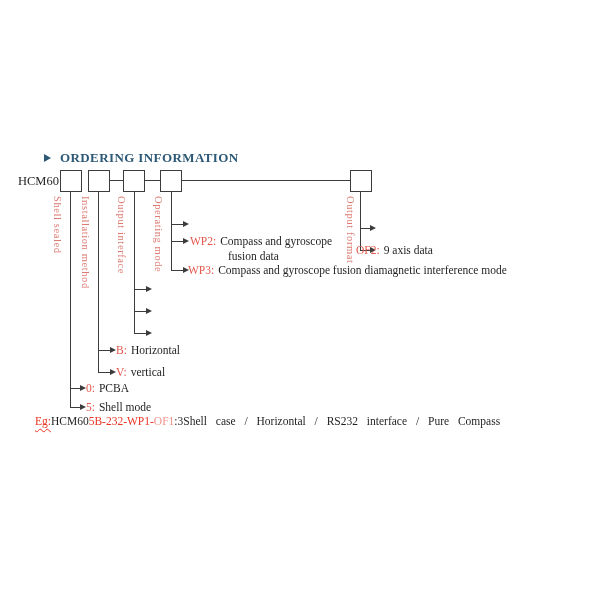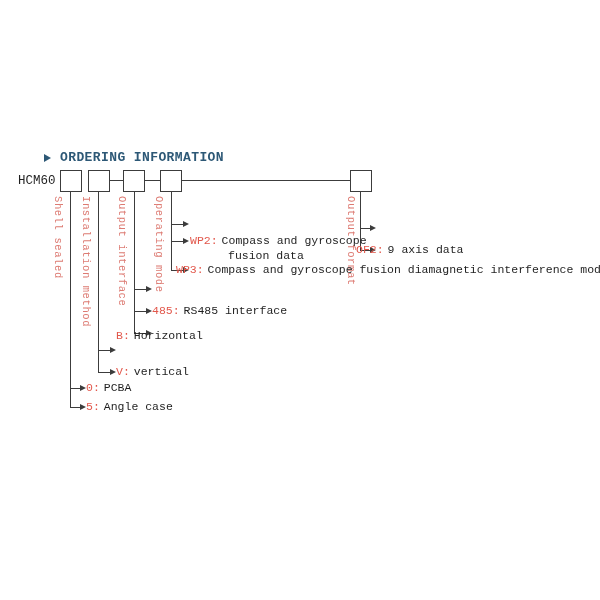--- a/index.html
+++ b/index.html
@@ -1,17 +1,17 @@
 <!DOCTYPE html>
 <html><head>
 <meta charset="utf-8">
 <style>
   html,body{margin:0;padding:0;background:#ffffff;}
   #page{position:relative;width:600px;height:600px;background:#ffffff;overflow:hidden;
-        font-family:Liberation Mono, monospace;color:#1f1f1f;}
+        font-family:Liberation Serif, serif;color:#1f1f1f;}
 
   .title-row{position:absolute;left:44px;top:150px;display:flex;align-items:center;gap:9px;}
   .title-arrow{width:0;height:0;border-top:4px solid transparent;border-bottom:4px solid transparent;
                border-left:7px solid #2d5876;}
   .title-text{font-size:13px;font-weight:bold;color:#2d5876;letter-spacing:0.4px;white-space:nowrap;}
 
   .model{position:absolute;left:18px;top:174px;font-size:12.5px;color:#1f1f1f;}
 
   .box{position:absolute;top:170px;width:20px;height:20px;border:1px solid #3c3c3c;background:#fff;}
 
@@ -76,63 +76,63 @@
   <div class="arrow" style="left:183px;top:238px"></div>
   <div class="row" style="left:190px;top:234px">
     <span class="code">WP2:</span><span class="desc">Compass and gyroscope</span>
   </div>
   <div class="row" style="left:228px;top:249px">
     <span class="desc2">fusion data</span>
   </div>
 
   <div class="hline" style="left:171px;top:270px;width:12px"></div>
   <div class="arrow" style="left:183px;top:267px"></div>
-  <div class="row" style="left:176px;top:263px">
+  <div class="row" style="left:188px;top:263px">
     <span class="code">WP3:</span><span class="desc">Compass and gyroscope fusion diamagnetic interference mode</span>
   </div>
 
   <div class="hline" style="left:134px;top:289px;width:12px"></div>
   <div class="arrow" style="left:146px;top:286px"></div>
 
   <div class="hline" style="left:134px;top:311px;width:12px"></div>
   <div class="arrow" style="left:146px;top:308px"></div>
-  <div class="row" style="left:152px;top:304px">
-    <span class="code">485:</span><span class="desc">RS485 interface</span>
-  </div>
 
   <div class="hline" style="left:134px;top:333px;width:12px"></div>
   <div class="arrow" style="left:146px;top:330px"></div>
 
   <div class="hline" style="left:98px;top:350px;width:12px"></div>
   <div class="arrow" style="left:110px;top:347px"></div>
-  <div class="row" style="left:116px;top:329px">
+  <div class="row" style="left:116px;top:343px">
     <span class="code">B:</span><span class="desc">Horizontal</span>
   </div>
 
   <div class="hline" style="left:98px;top:372px;width:12px"></div>
   <div class="arrow" style="left:110px;top:369px"></div>
   <div class="row" style="left:116px;top:365px">
     <span class="code">V:</span><span class="desc">vertical</span>
   </div>
 
   <div class="hline" style="left:70px;top:388px;width:10px"></div>
   <div class="arrow" style="left:80px;top:385px"></div>
   <div class="row" style="left:86px;top:381px">
     <span class="code">0:</span><span class="desc">PCBA</span>
   </div>
 
   <div class="hline" style="left:70px;top:407px;width:10px"></div>
   <div class="arrow" style="left:80px;top:404px"></div>
   <div class="row" style="left:86px;top:400px">
-    <span class="code">5:</span><span class="desc">Angle case</span>
+    <span class="code">5:</span><span class="desc">Shell mode</span>
   </div>
 
   <div class="hline" style="left:360px;top:228px;width:10px"></div>
   <div class="arrow" style="left:370px;top:225px"></div>
 
   <div class="hline" style="left:360px;top:250px;width:10px"></div>
   <div class="arrow" style="left:370px;top:247px"></div>
   <div class="row" style="left:356px;top:243px">
     <span class="code">OF2:</span><span class="desc">9 axis data</span>
   </div>
 
+  <div class="example spread" style="top:414px">
+    <span class="ex-eg">Eg:</span><span class="ex-black">HCM60</span><span class="ex-red">5B-232-WP1-</span><span class="ex-salmon">OF1</span><span class="ex-black">:3Shell case / Horizontal / RS232 interface / Pure Compass</span>
+  </div>
 
 </div>
 
 </body></html>

